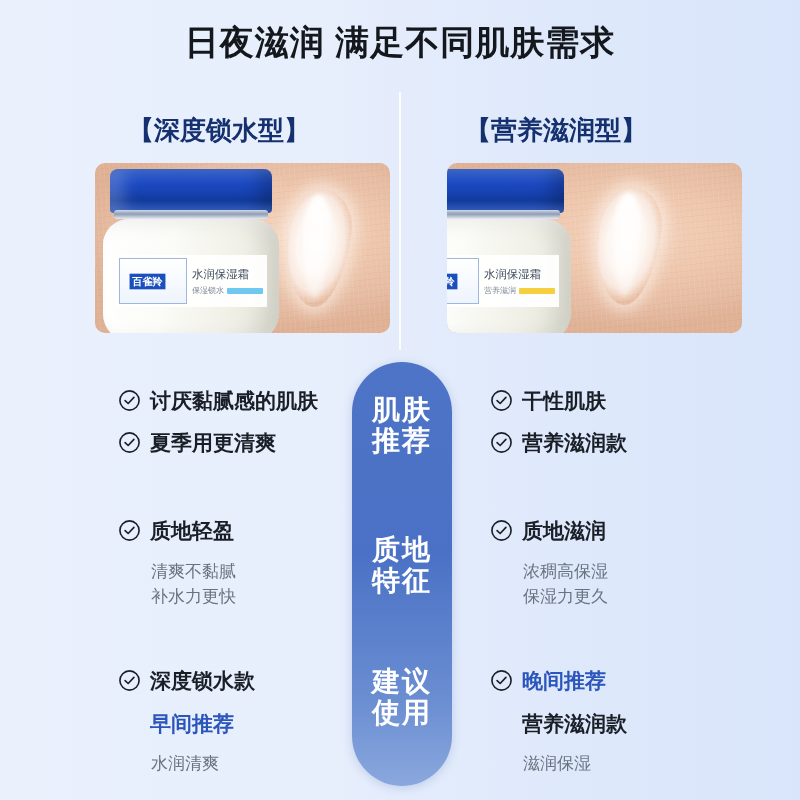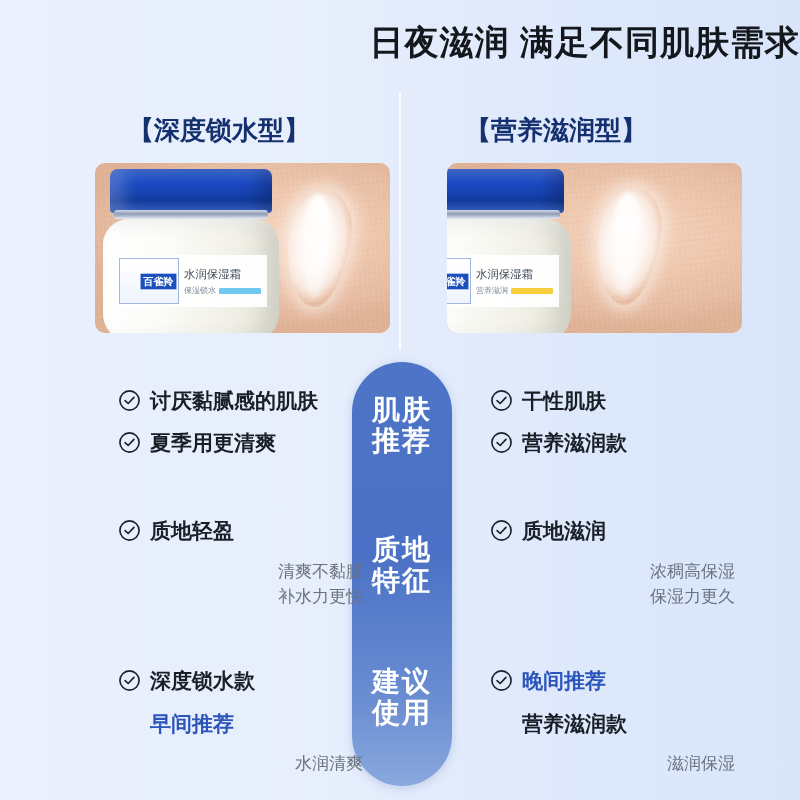--- a/index.html
+++ b/index.html
@@ -7,21 +7,21 @@
     width:800px;height:800px;overflow:hidden;
     font-family:"Liberation Sans","DejaVu Sans",sans-serif;
     background:linear-gradient(90deg,#eaf1fd 0%,#e7eefc 40%,#dde8fb 75%,#d9e5fa 100%);
     position:relative;
   }
   .page{position:absolute;inset:0;}
 
   
   .title{
     position:absolute;left:0;right:0;top:20px;
-    text-align:right;
+    text-align:center;
     font-size:34px;font-weight:bold;color:#14181d;
     letter-spacing:1px;
     white-space:nowrap;
   }
 
   
   .divider{
     position:absolute;top:92px;left:399px;width:2px;height:258px;
     background:rgba(255,255,255,.85);
   }
@@ -97,23 +97,24 @@
     box-shadow:inset -14px 0 22px rgba(0,0,0,.10), inset 12px 0 18px rgba(255,255,255,.8);
   }
   .jar-label{
     position:absolute;left:12px;top:36px;width:152px;height:52px;
     background:rgba(255,255,255,.92);
     display:flex;align-items:center;gap:5px;
     padding:0 4px;box-sizing:border-box;
   }
   .brand-box{
     width:58px;height:44px;border:1px solid #9fb7dd;
-    display:flex;align-items:center;justify-content:flex-end;
+    display:flex;align-items:center;justify-content:flex-start;
     background:linear-gradient(180deg,#ffffff,#eef4fd);
     flex:0 0 auto;
+    padding-left:8px;
   }
   .brand-box span{
     font-size:11px;font-weight:bold;color:#ffffff;
     background:#1b4fbe;padding:1px 3px;letter-spacing:0;
     white-space:nowrap;transform:scale(.92);
   }
   .label-txt{display:flex;flex-direction:column;gap:2px;min-width:0;}
   .label-main{font-size:12px;color:#3b4758;white-space:nowrap;transform:scale(.95);transform-origin:left center;}
   .label-sub-row{display:flex;align-items:center;gap:3px;}
   .label-sub{font-size:8px;color:#7d8796;white-space:nowrap;}
@@ -149,21 +150,21 @@
   .ck{flex:0 0 auto;margin-top:1px;}
   .b-main{
     font-size:21px;font-weight:bold;color:#1a1f27;line-height:1.25;
     white-space:nowrap;
   }
   .b-main.accent{color:#2b55bb;}
   .b-stack{display:flex;flex-direction:column;gap:17px;}
   .b-sub{
     font-size:17px;color:#6a727e;line-height:1.45;white-space:nowrap;
   }
-  .sub-block{margin-left:33px;margin-top:1px;text-align:right;}
+  .sub-block{margin-left:33px;margin-top:1px;}
   .sub-block.pad{margin-top:14px;}
 </style>
 </head>
 <body>
 
 <div class="page">
 
   <div class="title">日夜滋润 满足不同肌肤需求</div>
 
   <div class="divider"></div>

